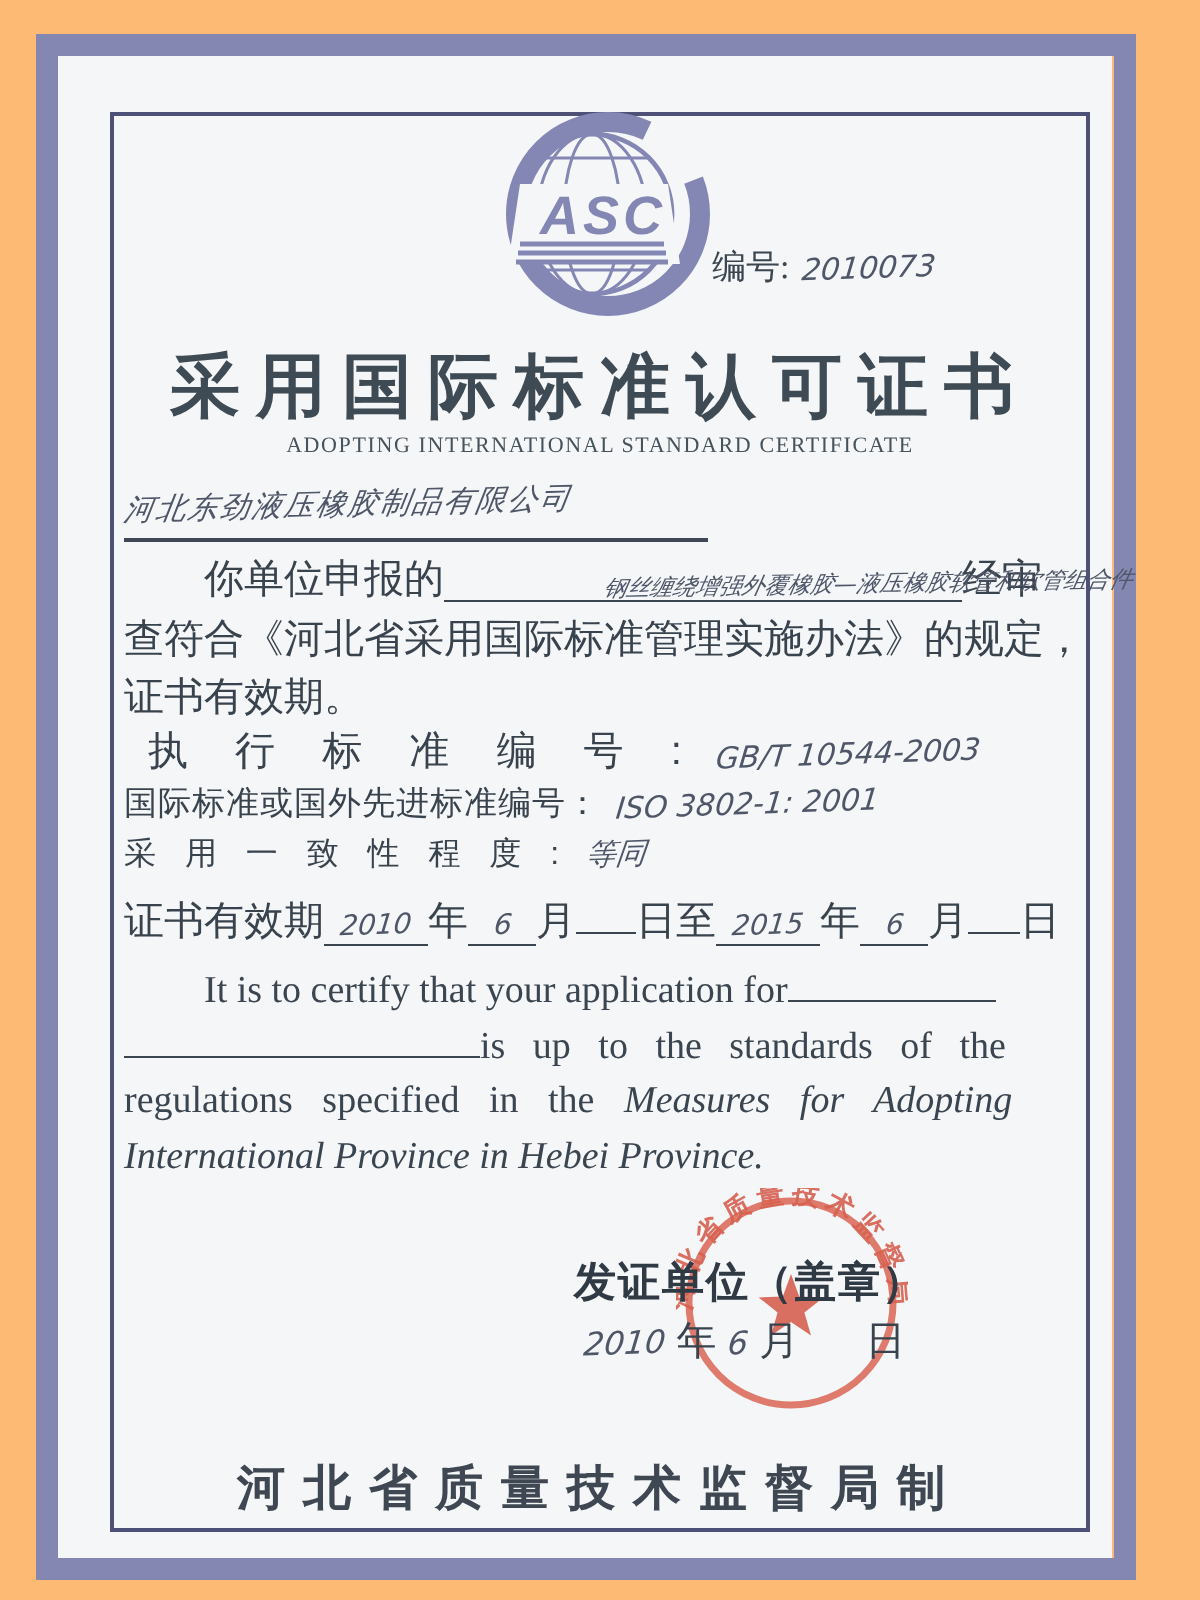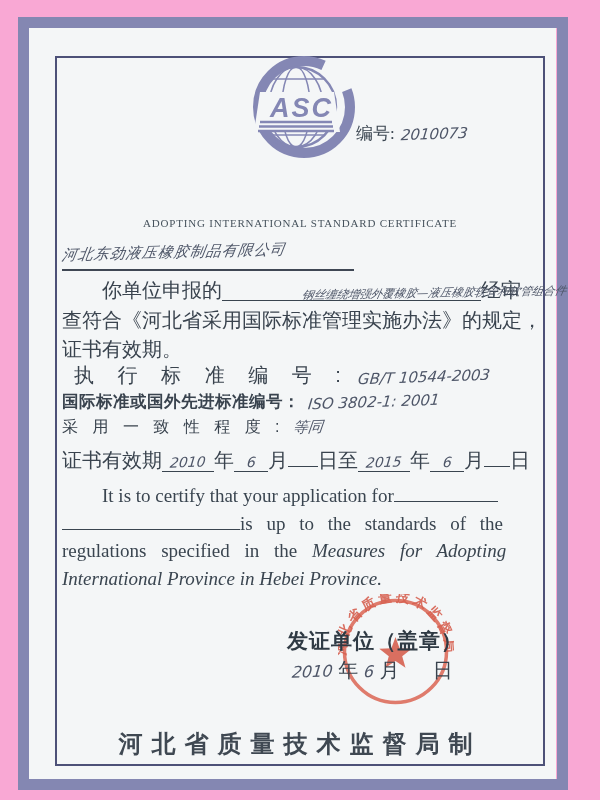--- a/index.html
+++ b/index.html
@@ -1,37 +1,37 @@
 <!DOCTYPE html>
 <html><head>
 <meta charset="utf-8">
 <style>
   * { margin:0; padding:0; box-sizing:border-box; }
   body { width:600px; height:800px; font-family:"Liberation Sans", sans-serif; }
-  .page { position:relative; width:600px; height:800px; background:#f9a8d4; overflow:hidden; }
+  .page { position:relative; width:600px; height:800px; background:#fdba74; overflow:hidden; }
   .paper { position:absolute; left:29px; top:28px; width:527px; height:751px; background:#f4f6f7; }
   .border-thick { position:absolute; left:18px; top:17px; right:32px; bottom:10px; border:11px solid #8487b2; }
   .border-thin { position:absolute; left:55px; top:56px; width:490px; height:710px; border:2px solid #4d5178; }
   .abs { position:absolute; }
   .serif { font-family:"Liberation Serif","DejaVu Serif",serif; }
   .hand { font-family:"DejaVu Sans",sans-serif; font-style:italic; color:#4e5668; display:inline-block; transform:rotate(-2deg) skewX(-8deg); }
   .title { left:0; right:0; top:170px; text-align:center; font-size:35px; font-weight:700; letter-spacing:8px; color:#3e4a54; font-family:"Liberation Serif","DejaVu Serif",serif; }
   .subtitle { left:0; right:0; top:217px; text-align:center; font-size:11px; letter-spacing:0.8px; color:#46525c; font-family:"Liberation Serif","DejaVu Serif",serif; }
   .number-row { left:356px; top:122px; font-size:17px; color:#3a4550; }
   .number-row .hand { font-size:15px; margin-left:6px; }
   .company { left:62px; top:243px; width:292px; height:28px; border-bottom:2px solid #3f4754; font-size:15px; white-space:nowrap; }
   .company .hand { transform:rotate(-1.5deg) skewX(-10deg); letter-spacing:1px; }
   .para { left:62px; top:276px; width:483px; font-size:20px; line-height:29.5px; color:#39434e; }
   .para .indent { text-indent:40px; }
   .product-blank { display:inline-block; border-bottom:1.5px solid #3a4550; width:259px; vertical-align:baseline; white-space:nowrap; line-height:1; }
   .product-blank .hand { font-size:11.5px; transform:rotate(-1deg) skewX(-12deg); }
   .row { left:62px; color:#39434e; white-space:nowrap; }
   .row .label-wide { font-size:20px; letter-spacing:9px;margin-left:12px; }
   .row .label-wide2 { font-size:16px; letter-spacing:5px; }
-  .row .label-small { font-size:16.5px; letter-spacing:0.5px;font-weight:bold; }
+  .row .label-small { font-size:16.5px; letter-spacing:0.5px; }
   .row .hand { font-size:15px; margin-left:8px; }
   .blank { display:inline-block; border-bottom:1.5px solid #3a4550; text-align:center; vertical-align:baseline; line-height:1.1; }
   .blank .hand { font-size:14px; margin-left:0; }
   .validity { font-size:20px; }
   .english { left:62px; top:482px; width:480px; font-size:19px; line-height:27.5px; color:#3a4550; font-family:"Liberation Serif","DejaVu Serif",serif; }
   .eblank { display:inline-block; border-bottom:1.5px solid #3a4550; vertical-align:baseline; }
   .issuer-label { left:287px; top:627px; font-size:21px; font-weight:600; color:#2f3a44; letter-spacing:1px; }
   .issuer-date { left:292px; top:657px; font-size:20px; color:#39434e; }
   .issuer-date .hand { font-size:16px; }
   .seal { left:338px; top:594px; mix-blend-mode:multiply; opacity:0.9; }
@@ -72,20 +72,21 @@
       <line x1="34" y1="72" x2="106" y2="72"></line>
       <line x1="33" y1="76.5" x2="107" y2="76.5"></line>
       <line x1="32" y1="81" x2="108" y2="81"></line>
     </g>
   </svg>
 
   <div class="abs number-row">
     <span class="serif">编号:</span><span class="hand">2010073</span>
   </div>
 
+  <div class="abs title">采用国际标准认可证书</div>
   <div class="abs subtitle">ADOPTING INTERNATIONAL STANDARD CERTIFICATE</div>
 
   <div class="abs company">
     <span class="hand">河北东劲液压橡胶制品有限公司</span>
   </div>
 
   <div class="abs para">
     <div class="indent"><span>你单位申报的</span><span class="product-blank"><span class="hand">钢丝缠绕增强外覆橡胶—液压橡胶软管和软管组合件</span></span><span>经审</span></div>
     <div>查符合《河北省采用国际标准管理实施办法》的规定，</div>
     <div>证书有效期。</div>

